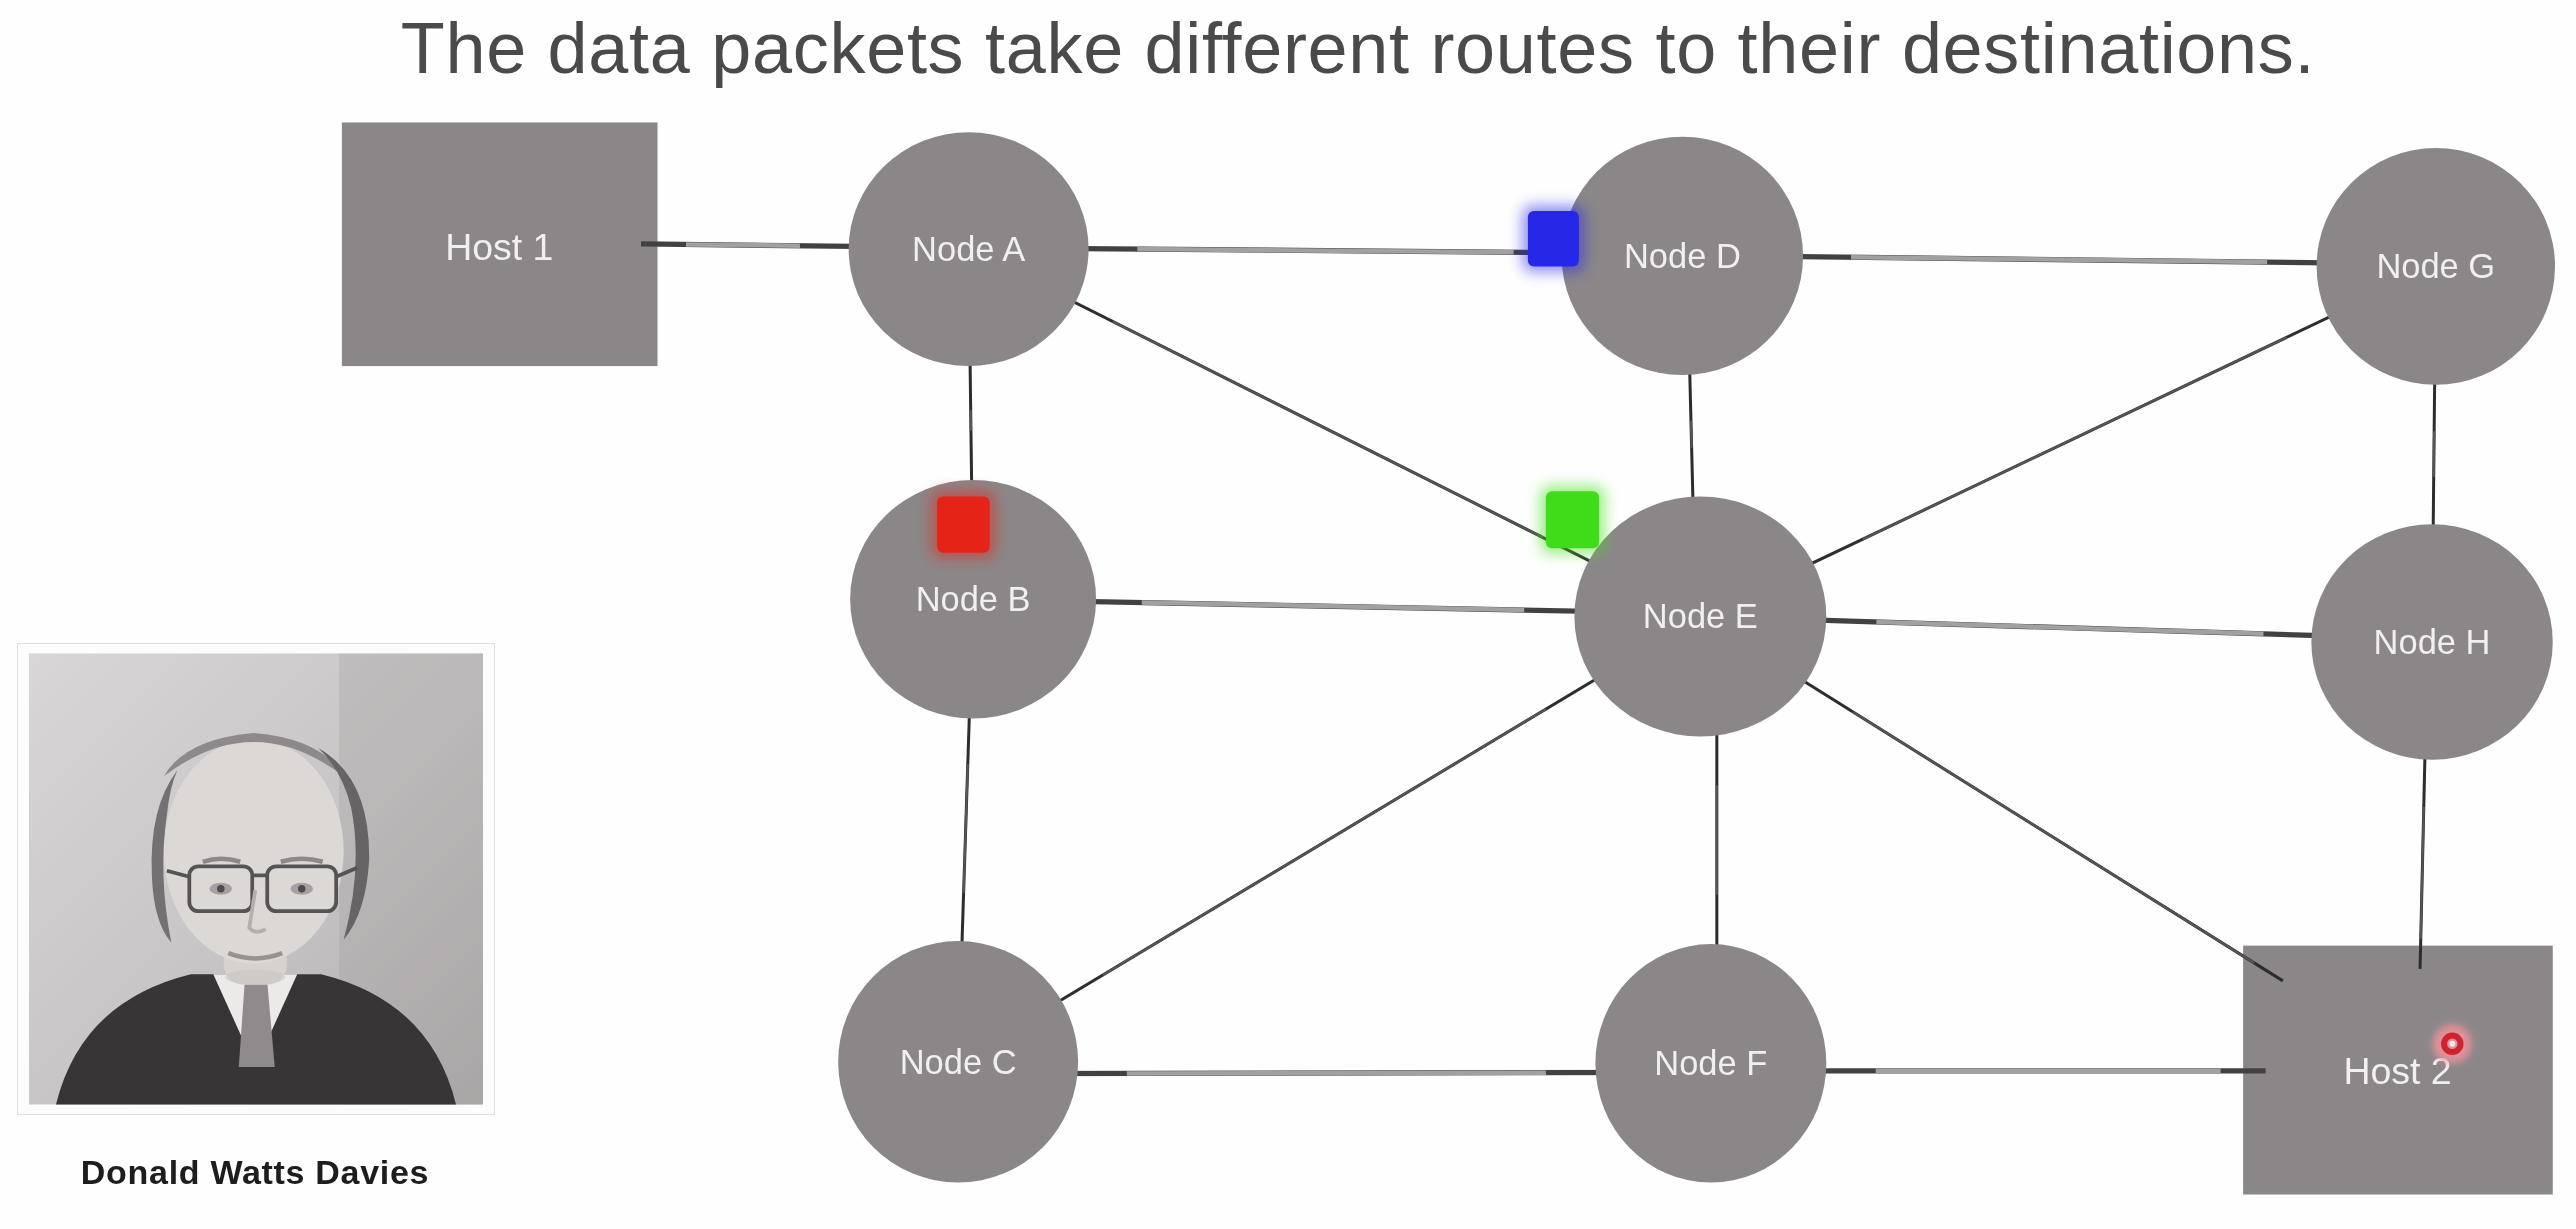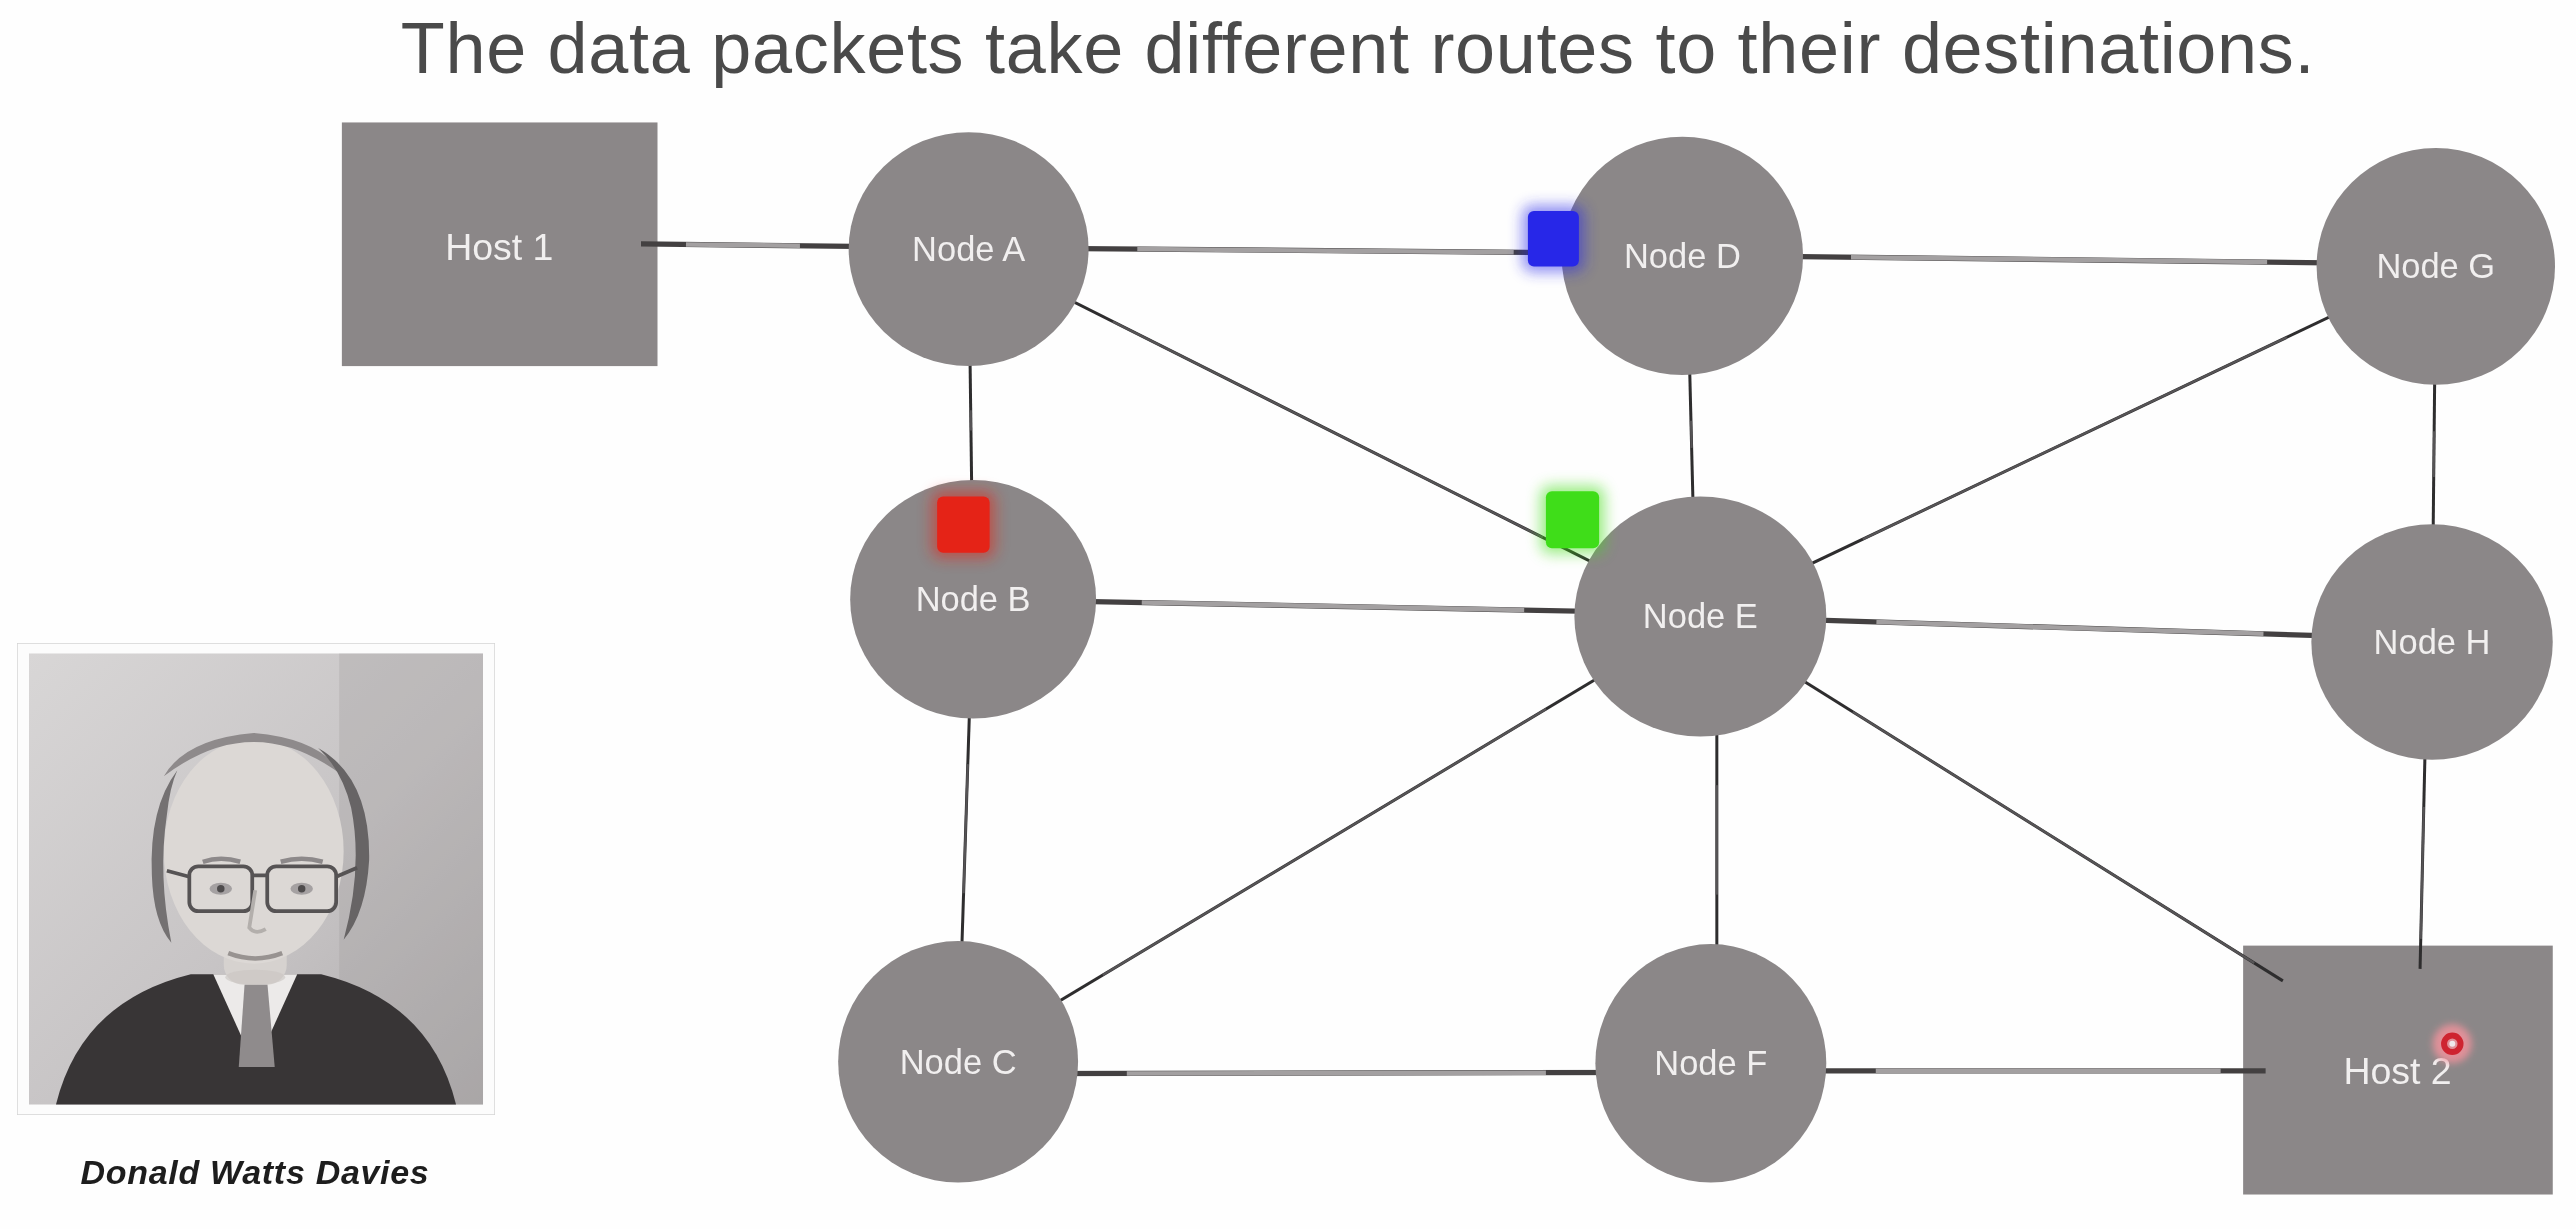--- a/index.html
+++ b/index.html
@@ -3,21 +3,21 @@
 <meta charset="utf-8">
 <style>
   html,body{margin:0;padding:0;background:#ffffff;}
   .stage{position:relative;width:2576px;height:1230px;background:#fefefe;
          font-family:"Liberation Sans",sans-serif;overflow:hidden;}
   .title{position:absolute;left:225px;top:4px;width:2266px;margin:0;
          text-align:center;font-size:72px;line-height:88px;font-weight:400;
          color:#4a4a4a;letter-spacing:0.7px;white-space:nowrap;}
   .caption{position:absolute;left:7.5px;top:1153px;width:495px;
            text-align:center;font-size:34px;font-weight:700;color:#1d1d1d;
-           letter-spacing:0.7px;font-style:italic;}
+           letter-spacing:0.7px;}
   svg.diagram{position:absolute;left:0;top:0;font-family:"Liberation Sans",sans-serif;}
   .portrait{position:absolute;left:16.5px;top:643px;width:478px;height:472px;}
 </style>
 </head>
 <body>
 
 <div class="stage">
 
   <h1 class="title" style="color: rgb(74, 74, 74);">The data packets take different routes to their destinations.</h1>
 

